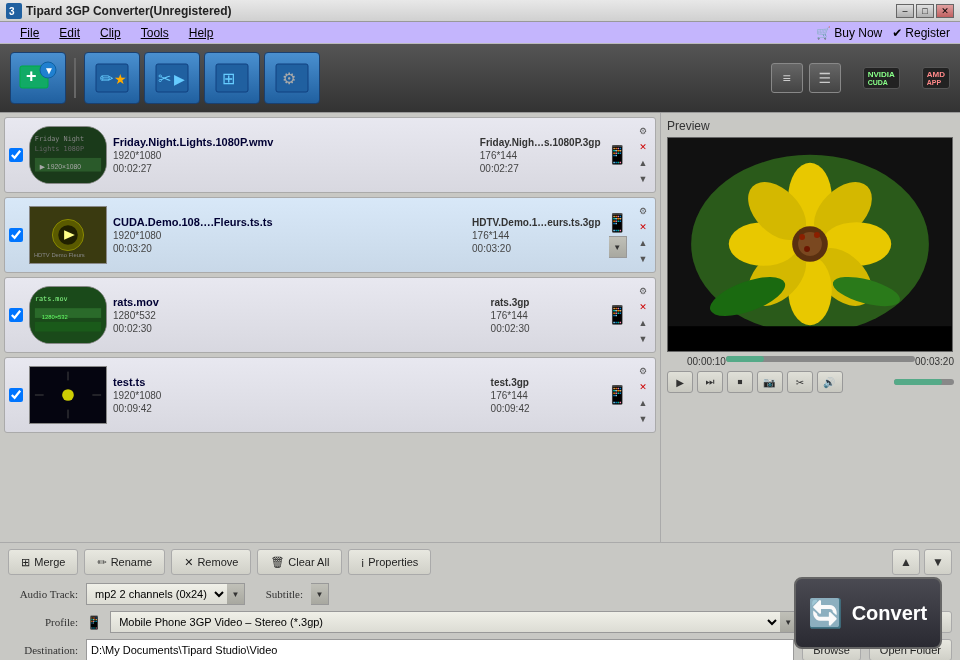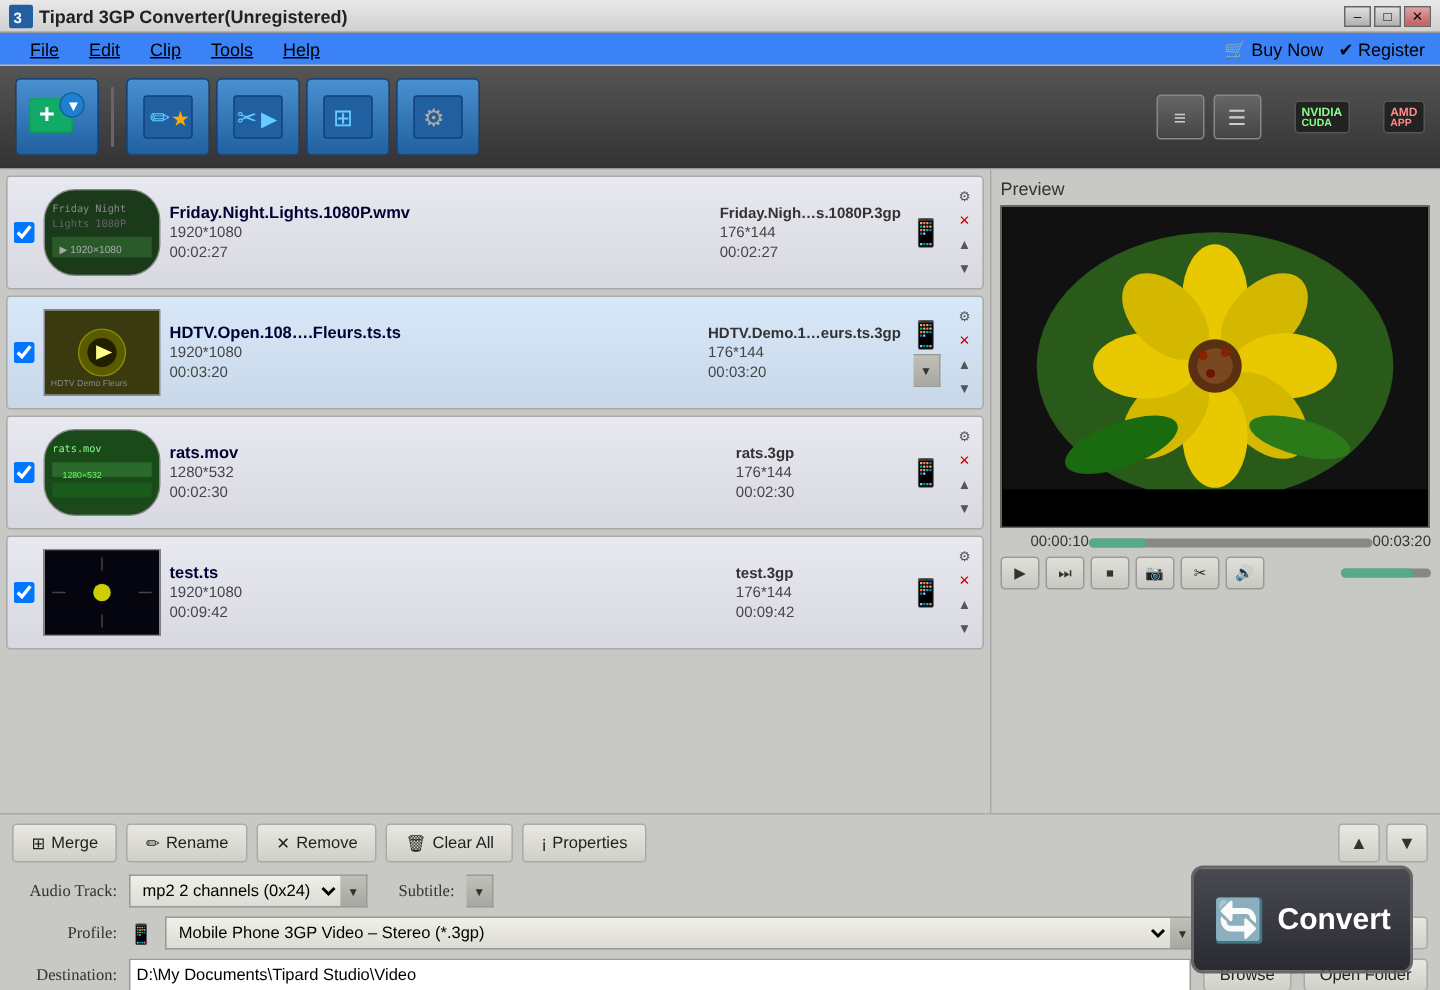--- a/index.html
+++ b/index.html
@@ -18,21 +18,21 @@
     .title-bar-title { font-size: 12px; font-weight: bold; color: #222; flex: 1; }
     .title-bar-controls { display: flex; gap: 2px; }
     .title-btn {
       width: 18px; height: 14px; border: 1px solid #666; background: linear-gradient(to bottom, #e0e0e0, #b0b0b0);
       font-size: 9px; display: flex; align-items: center; justify-content: center; cursor: pointer; color: #000;
     }
     .title-btn.close { background: linear-gradient(to bottom, #e0a0a0, #c06060); }
 
     
     .menu-bar {
-      background: #3b82f6; height: 22px; display: flex; align-items: center;
+      background: #c4b5fd; height: 22px; display: flex; align-items: center;
       padding: 0 10px; border-bottom: 1px solid #bbb;
     }
     .menu-item { padding: 2px 10px; font-size: 12px; color: #000; cursor: pointer; text-decoration: underline; }
     .menu-right { margin-left: auto; display: flex; align-items: center; gap: 10px; }
     .buy-btn, .register-btn {
       background: none; border: none; font-size: 12px; cursor: pointer; color: #000;
       display: flex; align-items: center; gap: 3px;
     }
 
     
@@ -96,21 +96,21 @@
       width: 300px; background: #c8c8c4; border-left: 1px solid #aaa;
       display: flex; flex-direction: column; padding: 6px;
     }
     .preview-label { font-size: 12px; color: #333; margin-bottom: 4px; }
     .preview-video {
       width: 286px; height: 215px; background: #000; border: 1px solid #666;
       overflow: hidden; display: flex; align-items: center; justify-content: center;
     }
     .preview-video svg { width: 100%; height: 100%; }
     .preview-time {
-      display: flex; align-items: center; gap: 0; margin-top: 4px; font-size: 10px; color: #333; padding-left: 20px;
+      display: flex; gap: 0; margin-top: 4px; font-size: 10px; color: #333; padding-left: 20px;
     }
     .preview-slider {
       flex: 1; height: 6px; background: #888; border-radius: 3px; position: relative;
     }
     .preview-slider-fill {
       height: 100%; background: #5a8; border-radius: 3px; width: 20%;
     }
     .preview-controls {
       display: flex; align-items: center; gap: 4px; margin-top: 4px;
     }
@@ -325,21 +325,21 @@
       <div class="file-thumb">
         <svg width="78" height="58" viewBox="0 0 78 58">
           <rect width="78" height="58" fill="#3a3a10"></rect>
           <circle cx="39" cy="29" r="16" fill="#5a5a00" stroke="#8a8a00"></circle>
           <circle cx="39" cy="29" r="10" fill="#202000"></circle>
           <polygon points="35,24 35,34 46,29" fill="#ff8"></polygon>
           <text x="4" y="52" font-size="6" fill="#888">HDTV Demo Fleurs</text>
         </svg>
       </div>
       <div class="file-info">
-        <div class="file-name">HDTV.Open.108….Fleurs.ts.ts</div>
+        <div class="file-name">CUDA.Demo.108….Fleurs.ts.ts</div>
         <div class="file-meta">1920*1080</div>
         <div class="file-meta">00:03:20</div>
       </div>
       <div class="file-output">
         <div class="out-name">HDTV.Demo.1…eurs.ts.3gp</div>
         <div class="file-meta">176*144</div>
         <div class="file-meta">00:03:20</div>
       </div>
       <div style="display:flex;flex-direction:column;gap:2px;align-items:center;">
         <span class="phone-glyph">📱</span>

